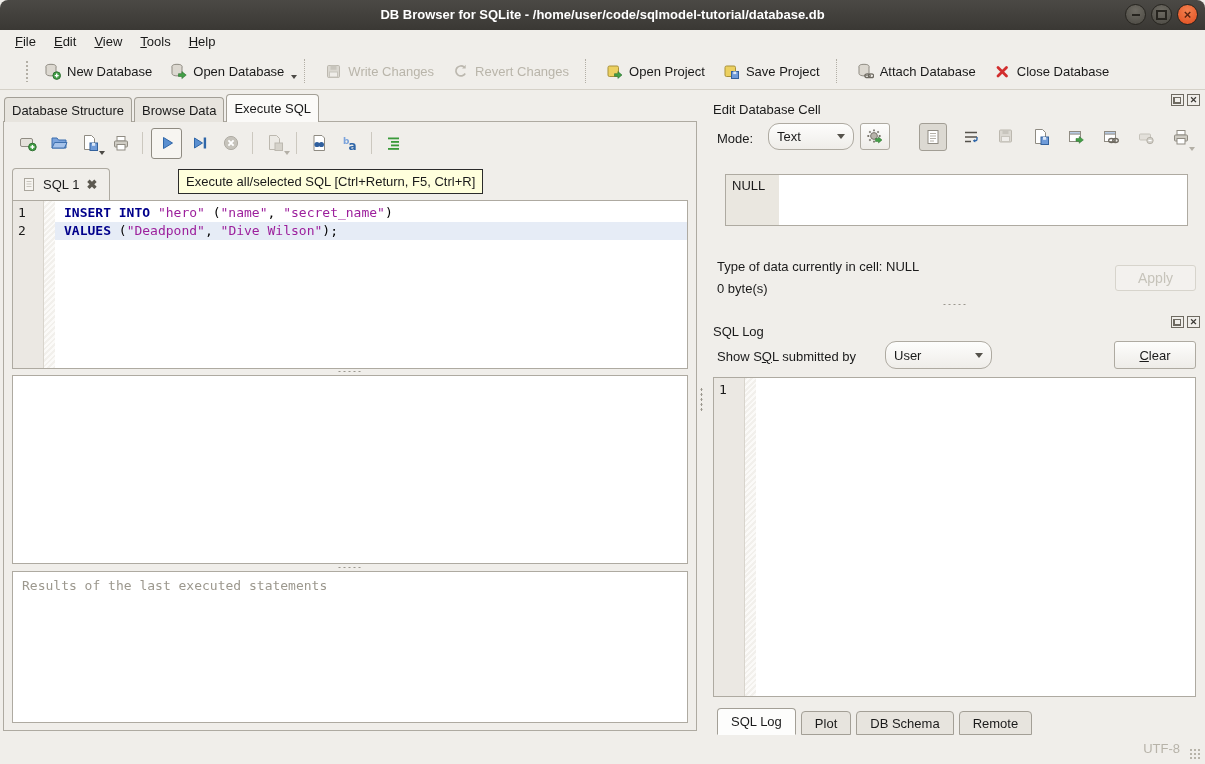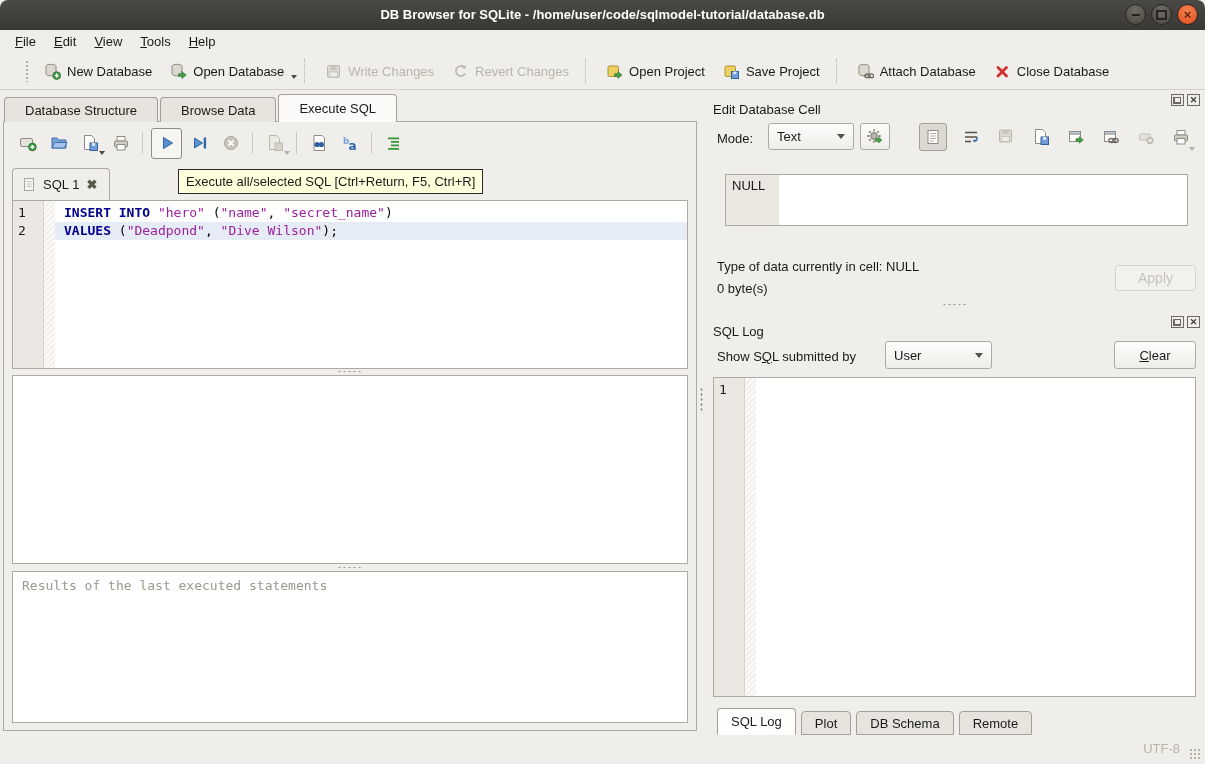--- a/index.html
+++ b/index.html
@@ -34,21 +34,21 @@
   .tbtn{display:flex;align-items:center;gap:6px;padding:0 9px;height:30px;border-radius:3px;}
   .tbtn span{white-space:nowrap;}
   .tbtn.disabled span{color:#b9b5aa;}
   .mini-caret{width:0;height:0;border-left:3.5px solid transparent;border-right:3.5px solid transparent;
               border-top:4px solid #4b4945;margin:12px 0 0 -2px;}
   .i16{width:17px;height:17px;display:block;}
   .i18{width:18px;height:18px;display:block;}
 
   
   .main-tabs{position:absolute;left:4px;top:94px;height:28px;display:flex;align-items:flex-end;z-index:3;}
-  .tab{height:25px;display:flex;align-items:center;padding:0 20px;background:#e7e4de;
+  .tab{height:25px;display:flex;align-items:center;padding:0 7px;background:#e7e4de;
        border:1px solid #a39f96;border-bottom:none;border-radius:4px 4px 0 0;margin-right:2px;box-sizing:border-box;}
   .tab.active{background:#fbfaf8;height:28px;}
 
   
   .left-frame{position:absolute;left:3px;top:121px;width:694px;height:610px;
               border:1px solid #aeaaa1;background:#f0eeea;box-sizing:border-box;}
   .sql-toolbar{position:absolute;left:10px;top:4px;height:34px;display:flex;align-items:center;gap:4px;}
   .sbtn{width:27px;height:27px;display:flex;align-items:center;justify-content:center;border-radius:3px;position:relative;}
   .sbtn.hovered{border:1px solid #8f8b82;background:#f7f5f1;width:31px;height:31px;box-sizing:border-box;}
   .ssep{width:1px;height:22px;background:#ccc8bf;margin:0 4px;}
@@ -91,21 +91,21 @@
   .dock{position:absolute;left:705px;top:90px;width:500px;height:646px;}
   .panel{position:absolute;left:0;right:0;}
   .p-title{position:absolute;left:8px;top:12px;}
   .p-btns{position:absolute;right:5px;top:4px;display:flex;gap:3px;}
   .dock-btn{width:13px;height:12px;border:1px solid #6e6a61;box-sizing:border-box;display:flex;
             align-items:center;justify-content:center;background:#f0eeea;position:relative;}
   .float-glyph{width:6px;height:5px;border:1px solid #6e6a61;margin-top:1px;margin-left:-2px;background:#f0eeea;}
   .float-glyph::before{content:"";position:absolute;right:2px;top:2px;width:5px;height:4px;border:1px solid #6e6a61;}
   .x-glyph{font-size:9px;line-height:9px;color:#3c3a36;font-weight:bold;}
 
-  .combo{border:1px solid #aeaaa1;border-radius:3px;background:linear-gradient(#fdfdfc,#efede9);
+  .combo{border:1px solid #aeaaa1;border-radius:11px;background:linear-gradient(#fdfdfc,#efede9);
          display:flex;align-items:center;padding-left:8px;position:absolute;box-sizing:border-box;}
   .combo .arrow{position:absolute;right:8px;top:50%;margin-top:-2.5px;width:0;height:0;
                 border-left:4px solid transparent;border-right:4px solid transparent;border-top:5px solid #55524b;}
   .btn{border:1px solid #aeaaa1;border-radius:3px;background:linear-gradient(#fdfdfc,#eeece8);
        display:flex;align-items:center;justify-content:center;position:absolute;box-sizing:border-box;}
   .btn.disabled{border-color:#d7d4cc;background:#f3f1ee;color:#c6c3ba;}
 
   .mode-label{position:absolute;left:12px;top:41px;}
   .cell-toolbar{position:absolute;right:13px;top:33px;display:flex;align-items:center;gap:13px;height:28px;}
   .cbtn{width:22px;height:22px;display:flex;align-items:center;justify-content:center;}

